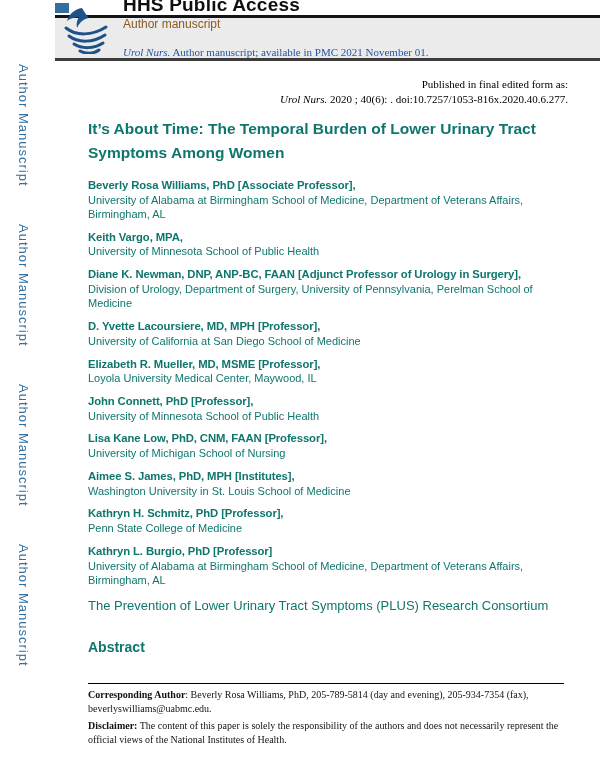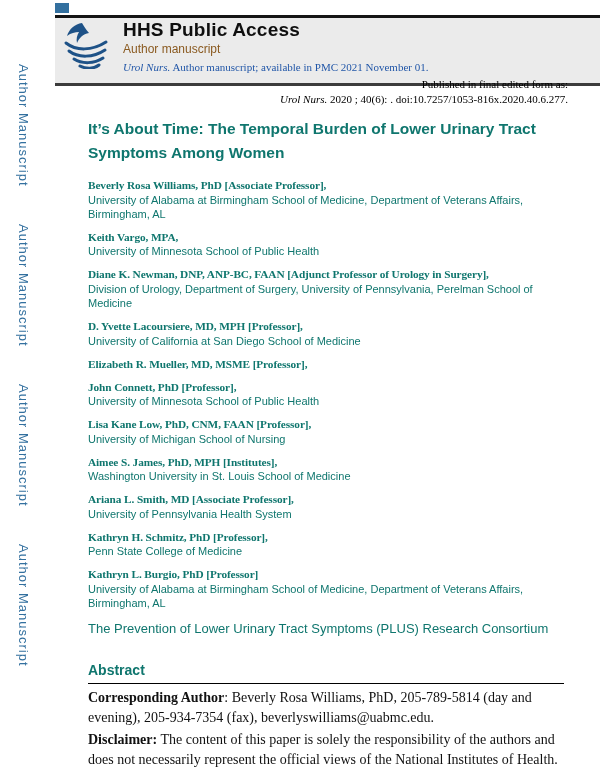--- a/index.html
+++ b/index.html
@@ -14,52 +14,52 @@
   .vtext {
     position:absolute; left:16px; writing-mode:vertical-rl;
     color:#33709f; font-size:13px; letter-spacing:1px; white-space:nowrap;
   }
   .corner-mark {
     position:absolute; left:55px; top:3px; width:14px; height:10px; background:#33709f;
   }
 
   
   .hhs-header {
-    position:absolute; left:55px; top:15px; width:545px; height:71px;
+    position:absolute; left:55px; top:15px; width:545px; height:46px;
     background:#ebebeb; border-top:3px solid #141414; border-bottom:3px solid #3c3c3c;
-    display:flex; align-items:flex-start; padding:2px 0 0 6px;
+    display:flex; align-items:flex-end; padding:2px 0 0 6px;
   }
   .logo-wrap { width:62px; flex:0 0 62px; padding-top:1px; }
   .header-main { padding-top:0; }
   .header-title { font-size:19px; font-weight:bold; color:#0f0f0f; margin:0; letter-spacing:0.2px; line-height:1.1; }
   .header-subtitle { font-size:12px; color:#8a5a20; margin-top:2px; line-height:1.1; }
-  .header-citation { font-family:"Liberation Serif", serif; font-size:11px; color:#2257a8; margin-top:5px; line-height:1.1; }
+  .header-citation { font-family:"Liberation Serif", serif; font-size:11px; color:#2257a8; margin-top:15px; line-height:1.1; }
   .header-citation i { font-style:italic; }
 
   
   .published {
     position:absolute; left:88px; top:77px; width:480px;
     font-family:"Liberation Serif", serif; font-size:11px; color:#000; line-height:1.35;text-align:right;
   }
   .pub-cite { margin-left:12px; }
   .pub-cite i { font-style:italic; }
 
   
   .content { position:absolute; left:88px; top:117px; width:478px; color:#0f766e; }
   .title { font-size:15.5px; font-weight:bold; line-height:1.55; margin:0 0 13px 0; }
   .author { margin-bottom:8.5px; }
-  .a-name { font-weight:bold; font-size:11.3px; line-height:1.3; letter-spacing:-0.1px;font-family:Liberation Serif, serif; }
+  .a-name { font-weight:bold; font-size:11.3px; line-height:1.3; letter-spacing:-0.1px; }
   .a-aff  { font-size:11px; line-height:1.3; }
   .consortium { font-size:13px; margin-top:11px; line-height:1.3; }
   .abstract-h { font-size:14px; font-weight:bold; margin:24px 0 0 0; }
 
   
   .footnotes {
     position:absolute; left:88px; top:683px; width:476px;
-    font-family:"Liberation Serif", serif; font-size:14px; line-height:1.4; color:#111;
+    font-family:"Liberation Serif", serif; font-size:10px; line-height:1.4; color:#111;
   }
   .footnotes hr { border:none; border-top:1px solid #000; margin:0 0 4px 0; }
   .footnotes p { margin:0 0 3px 0; }
   .footnotes b { font-weight:bold; }
 </style>
 </head>
 <body>
 
 <div class="page">
 
@@ -110,36 +110,33 @@
     <div class="author">
       <div class="a-name">Diane K. Newman, DNP, ANP-BC, FAAN [Adjunct Professor of Urology in Surgery],</div>
       <div class="a-aff">Division of Urology, Department of Surgery, University of Pennsylvania, Perelman School of Medicine</div>
     </div>
     <div class="author">
       <div class="a-name">D. Yvette Lacoursiere, MD, MPH [Professor],</div>
       <div class="a-aff">University of California at San Diego School of Medicine</div>
     </div>
     <div class="author">
       <div class="a-name">Elizabeth R. Mueller, MD, MSME [Professor],</div>
+      <div class="a-aff">Loyola University Medical Center, Maywood, IL</div>
     </div>
     <div class="author">
       <div class="a-name">John Connett, PhD [Professor],</div>
       <div class="a-aff">University of Minnesota School of Public Health</div>
     </div>
     <div class="author">
       <div class="a-name">Lisa Kane Low, PhD, CNM, FAAN [Professor],</div>
       <div class="a-aff">University of Michigan School of Nursing</div>
     </div>
     <div class="author">
       <div class="a-name">Aimee S. James, PhD, MPH [Institutes],</div>
       <div class="a-aff">Washington University in St. Louis School of Medicine</div>
-    </div>
-    <div class="author">
-      <div class="a-name">Ariana L. Smith, MD [Associate Professor],</div>
-      <div class="a-aff">University of Pennsylvania Health System</div>
     </div>
     <div class="author">
       <div class="a-name">Kathryn H. Schmitz, PhD [Professor],</div>
       <div class="a-aff">Penn State College of Medicine</div>
     </div>
     <div class="author">
       <div class="a-name">Kathryn L. Burgio, PhD [Professor]</div>
       <div class="a-aff">University of Alabama at Birmingham School of Medicine, Department of Veterans Affairs, Birmingham, AL</div>
     </div>
 

